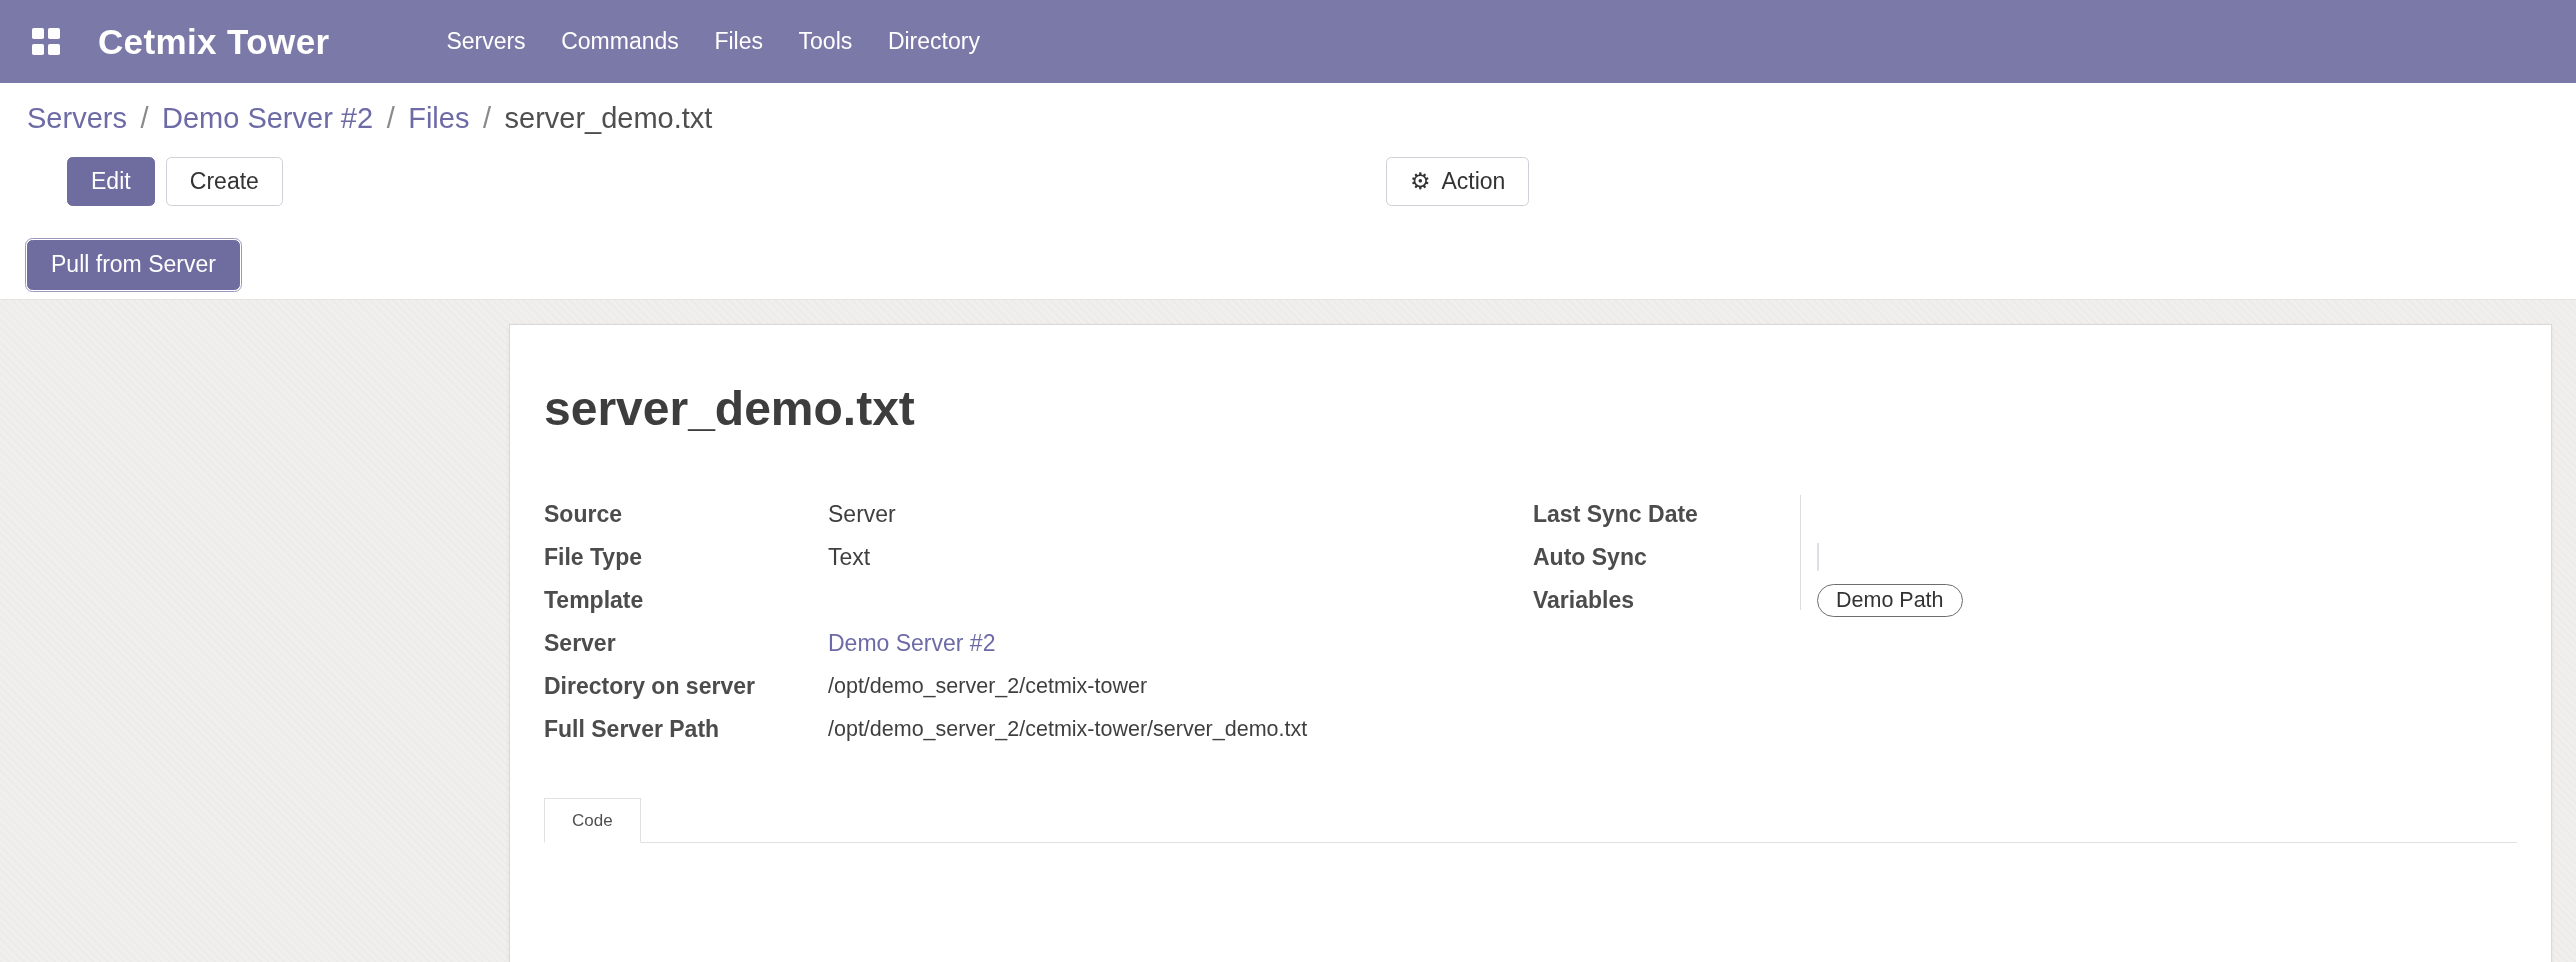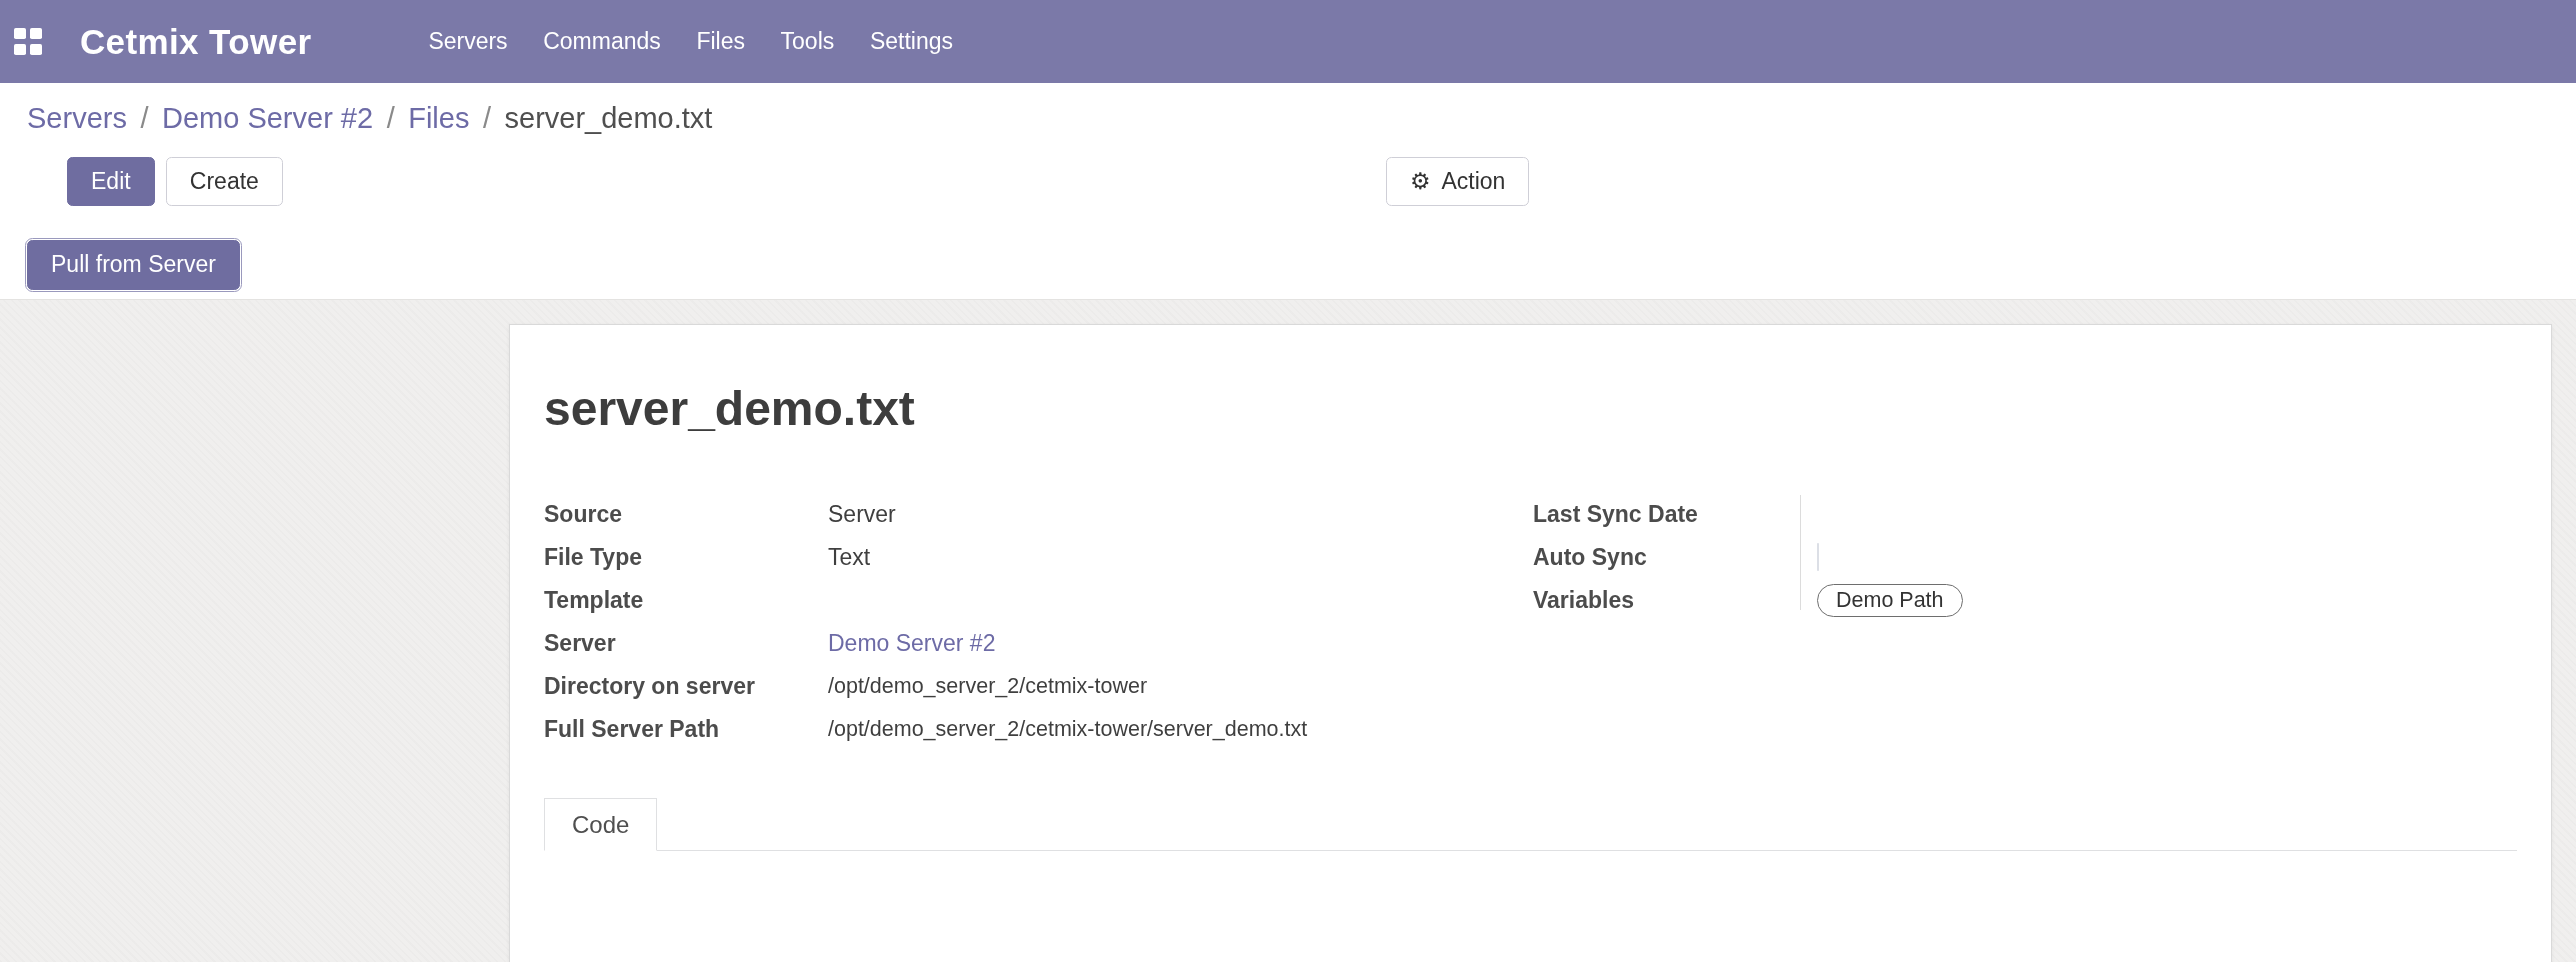--- a/index.html
+++ b/index.html
@@ -6,21 +6,21 @@
   html, body { margin: 0; padding: 0; }
   body {
     width: 2576px; height: 962px; overflow: hidden;
     font-family: "Liberation Sans", sans-serif;
     background: #ffffff; color: var(--text, #444444);
   }
 
   
   .navbar {
     height: 83px; background: var(--navbar-bg, #7b79a8);
-    display: flex; align-items: center; padding: 0 14px;
+    display: flex; align-items: center; padding: 0 32px;
   }
   .apps-icon {
     display: grid; grid-template-columns: 11.7px 11.7px; grid-gap: 4.5px;
     margin-right: 38px; cursor: pointer;
   }
   .apps-icon i { width: 11.7px; height: 11.7px; background: #fff; border-radius: 1.8px; display: block; }
   .brand {
     color: #fff; font-size: 35px; font-weight: 700; letter-spacing: 0.4px;
     margin-right: 115px; cursor: pointer; white-space: nowrap;
   }
@@ -90,21 +90,21 @@
   .vline { position: absolute; left: 267px; top: 1.8px; width: 0.9px; height: 115px; background: #dcdcdc; }
   .tag-pill {
     display: inline-flex; align-items: center; padding: 2.7px 18px;
     border: 1.8px solid #6e6e6e; border-radius: 897px;
     font-size: 21.5px; color: #333; background: #fff; cursor: pointer; white-space: nowrap;
   }
 
   .notebook { margin-top: 47px; }
   .tabs { display: flex; border-bottom: 0.9px solid #dfe0e2; }
   .tab {
-    padding: 11.7px 27px; font-size: 24px; color: #4f4f4f; background: #fff;
+    padding: 11.7px 27px; font-size: 17px; color: #4f4f4f; background: #fff;
     border: 0.9px solid #dfe0e2; border-bottom: 0.9px solid #fff;
     margin-bottom: -0.9px; cursor: pointer;
   }
   .tab-content { height: 287px; background: #fff; }
 </style>
 </head>
 <body>
 
 <div class="app">
 
@@ -114,21 +114,21 @@
         <i></i>
         <i></i>
         <i></i>
     </div>
     <div class="brand">Cetmix Tower</div>
     <nav class="menu">
       <span class="menu-item">Servers</span>
       <span class="menu-item">Commands</span>
       <span class="menu-item">Files</span>
       <span class="menu-item">Tools</span>
-      <span class="menu-item">Settings</span>
+      <span class="menu-item">Directory</span>
     </nav>
   </header>
 
   <div class="breadcrumb-row">
     <a>Servers</a>
     <span class="sep">/</span>
     <a>Demo Server #2</a>
     <span class="sep">/</span>
     <a>Files</a>
     <span class="sep">/</span>

